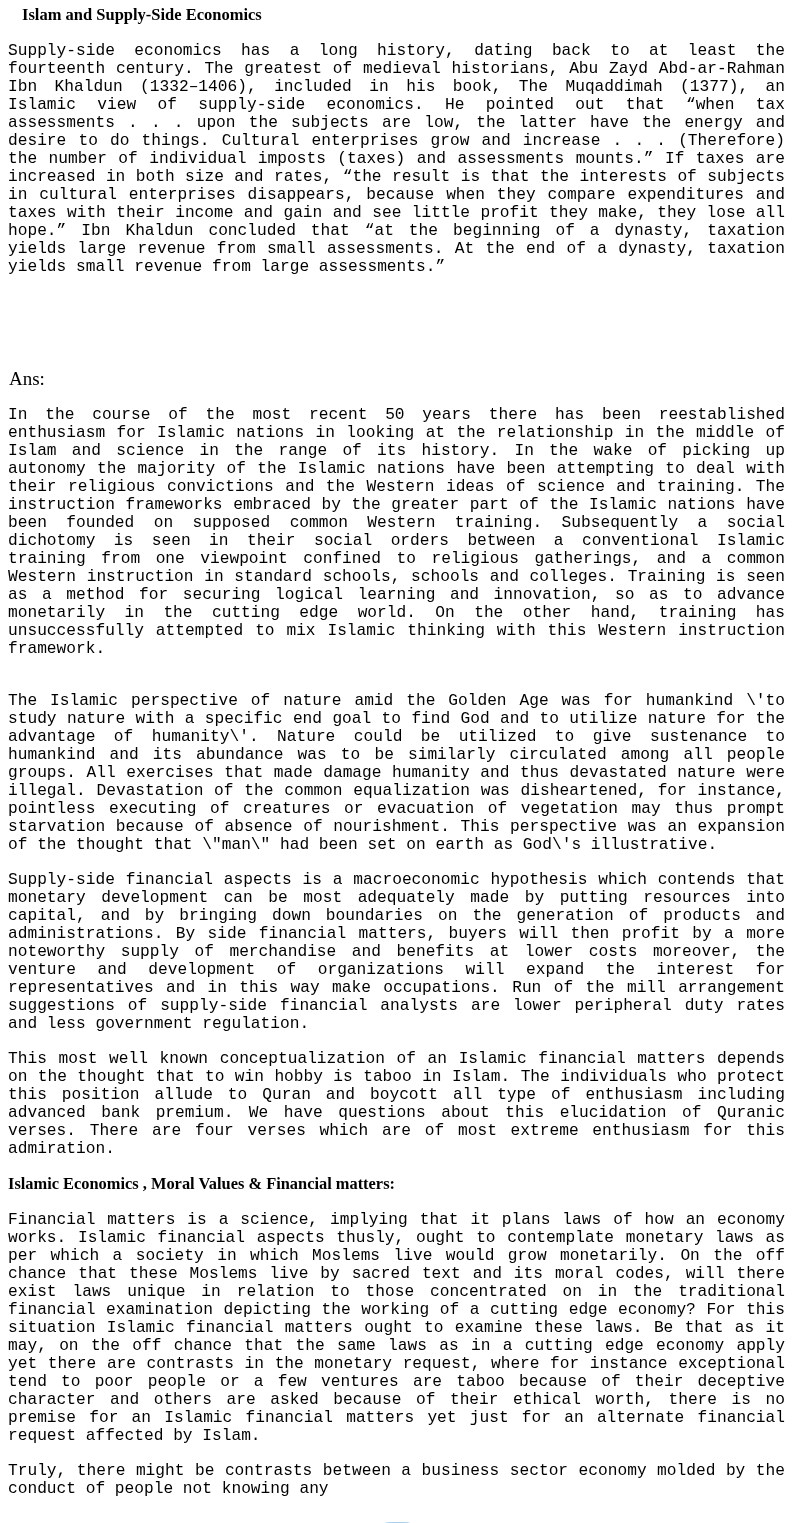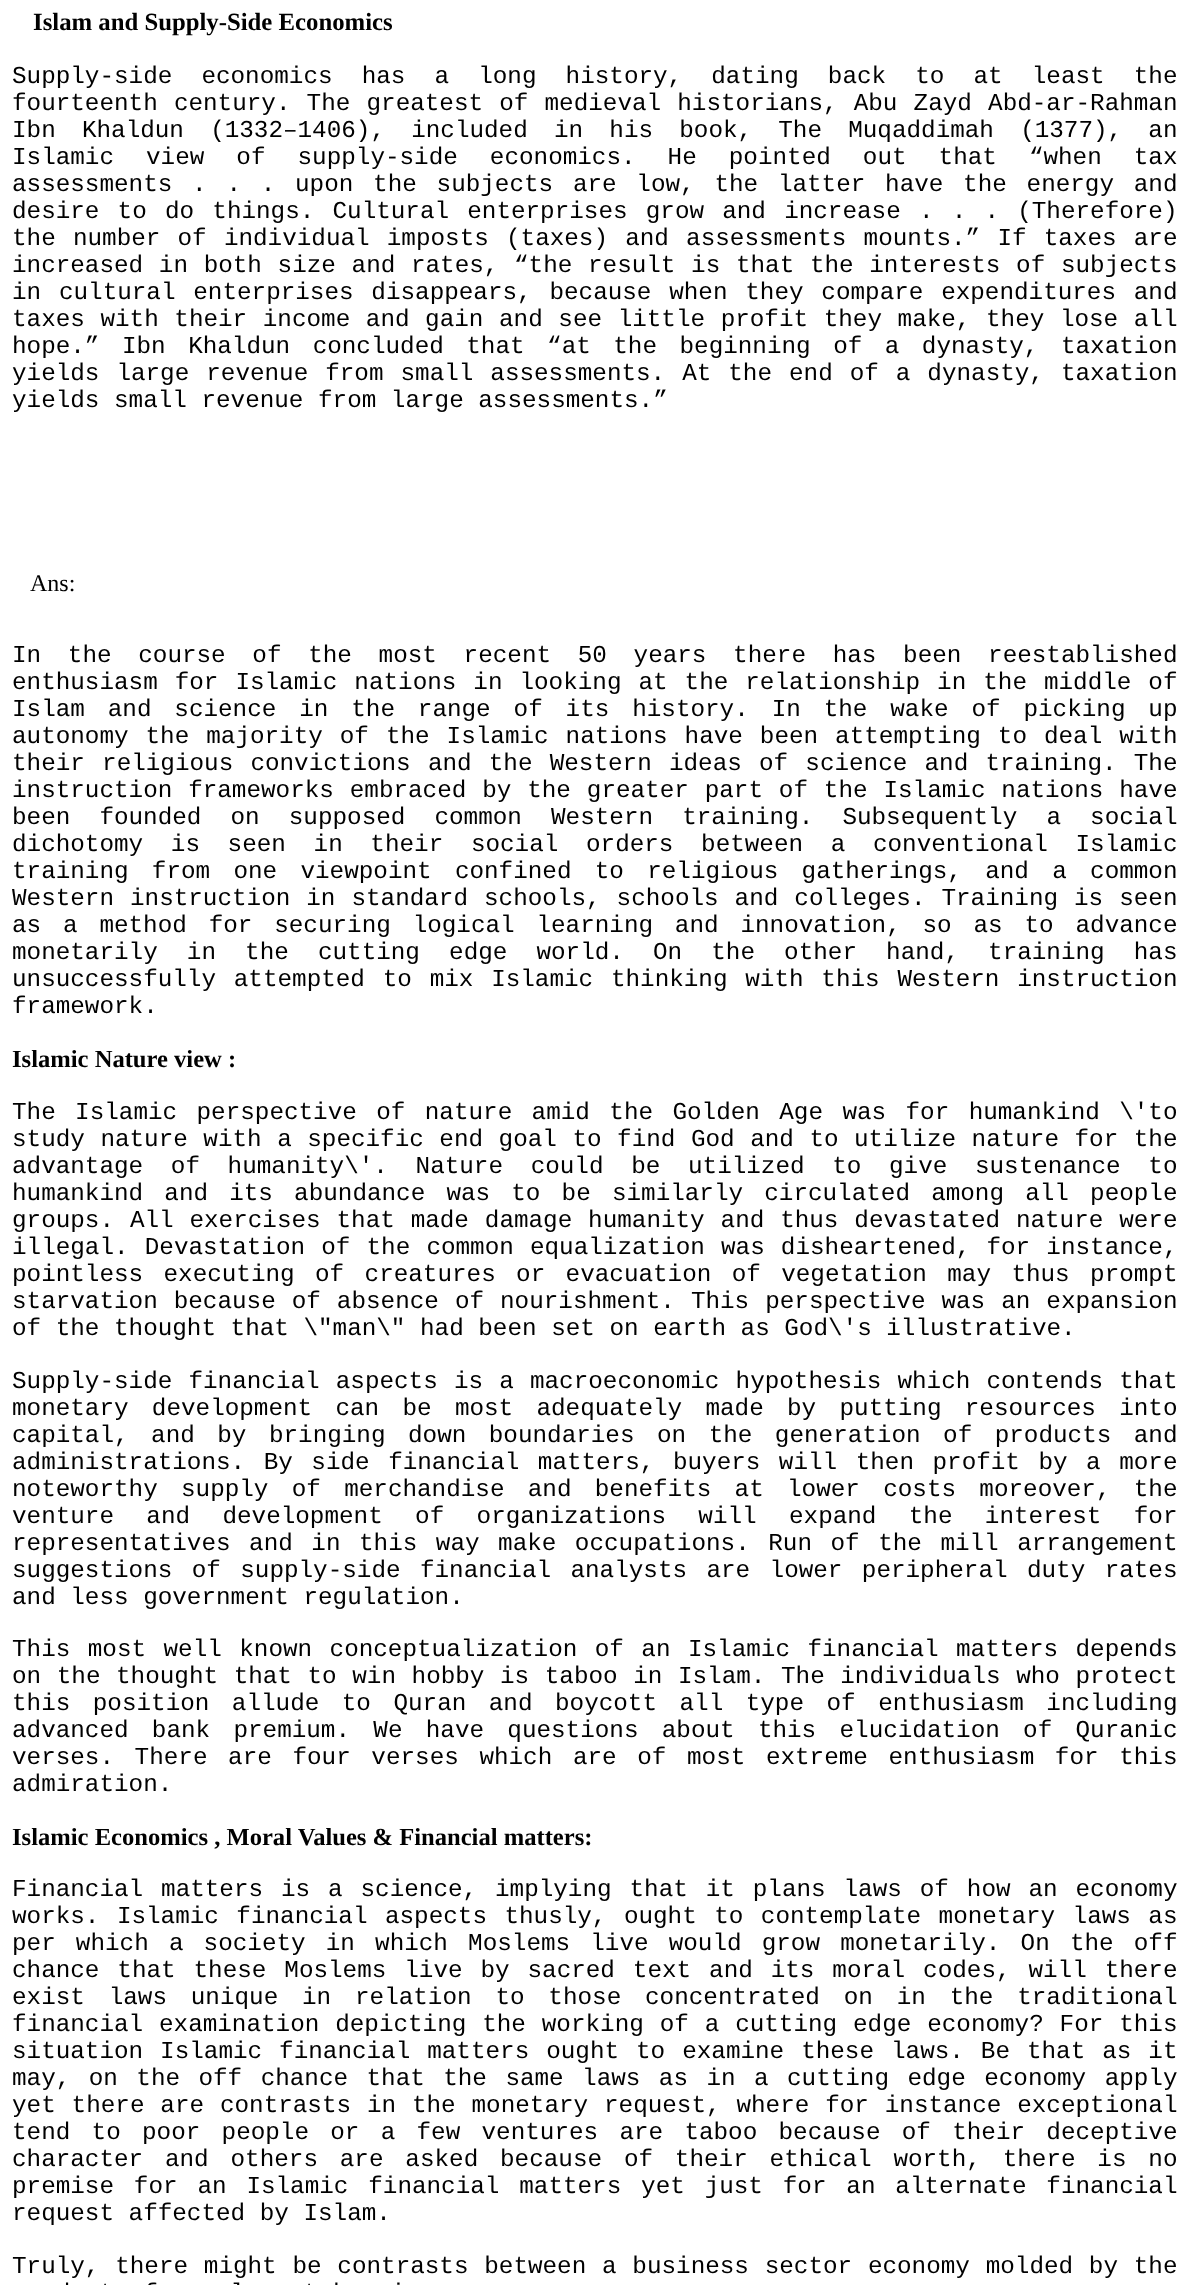--- a/index.html
+++ b/index.html
@@ -45,23 +45,23 @@
   h2.solution-head {
     font-family: "Liberation Serif", "DejaVu Serif", serif;
     font-size: 20px;
     font-weight: bold;
     line-height: 1.1;
     margin: 0;
     padding: 0 8px;
   }
   .ans-line {
     font-family: "Liberation Serif", "DejaVu Serif", serif;
-    font-size: 16px;
+    font-size: 19px;
     line-height: 18px;
-    margin: 12px;
+    margin: 1px;
     padding: 0 8px;
   }
   h3.sub-head {
     font-family: "Liberation Serif", "DejaVu Serif", serif;
     font-size: 16.4px;
     font-weight: bold;
     line-height: 1.12;
     margin: 0;
     padding: 0 8px;
   }
@@ -269,21 +269,20 @@
   <div class="gap-md"></div>
 
   <p class="ans-line">Ans:</p>
 
   <div class="gap-md"></div>
 
   <p class="body-par">In the course of the most recent 50 years there has been reestablished enthusiasm for Islamic nations in looking at the relationship in the middle of Islam and science in the range of its history. In the wake of picking up autonomy the majority of the Islamic nations have been attempting to deal with their religious convictions and the Western ideas of science and training. The instruction frameworks embraced by the greater part of the Islamic nations have been founded on supposed common Western training. Subsequently a social dichotomy is seen in their social orders between a conventional Islamic training from one viewpoint confined to religious gatherings, and a common Western instruction in standard schools, schools and colleges. Training is seen as a method for securing logical learning and innovation, so as to advance monetarily in the cutting edge world. On the other hand, training has unsuccessfully attempted to mix Islamic thinking with this Western instruction framework.</p>
 
   <div class="gap-md"></div>
 
-  <h3 class="sub-head">Islamic Nature view :</h3>
 
   <div class="gap-md"></div>
 
   <p class="body-par">The Islamic perspective of nature amid the Golden Age was for humankind \'to study nature with a specific end goal to find God and to utilize nature for the advantage of humanity\'. Nature could be utilized to give sustenance to humankind and its abundance was to be similarly circulated among all people groups. All exercises that made damage humanity and thus devastated nature were illegal. Devastation of the common equalization was disheartened, for instance, pointless executing of creatures or evacuation of vegetation may thus prompt starvation because of absence of nourishment. This perspective was an expansion of the thought that \"man\" had been set on earth as God\'s illustrative.</p>
 
   <div class="gap-md"></div>
 
   <p class="body-par">Supply-side financial aspects is a macroeconomic hypothesis which contends that monetary development can be most adequately made by putting resources into capital, and by bringing down boundaries on the generation of products and administrations. By side financial matters, buyers will then profit by a more noteworthy supply of merchandise and benefits at lower costs moreover, the venture and development of organizations will expand the interest for representatives and in this way make occupations. Run of the mill arrangement suggestions of supply-side financial analysts are lower peripheral duty rates and less government regulation.</p>
 
   <div class="gap-md"></div>

